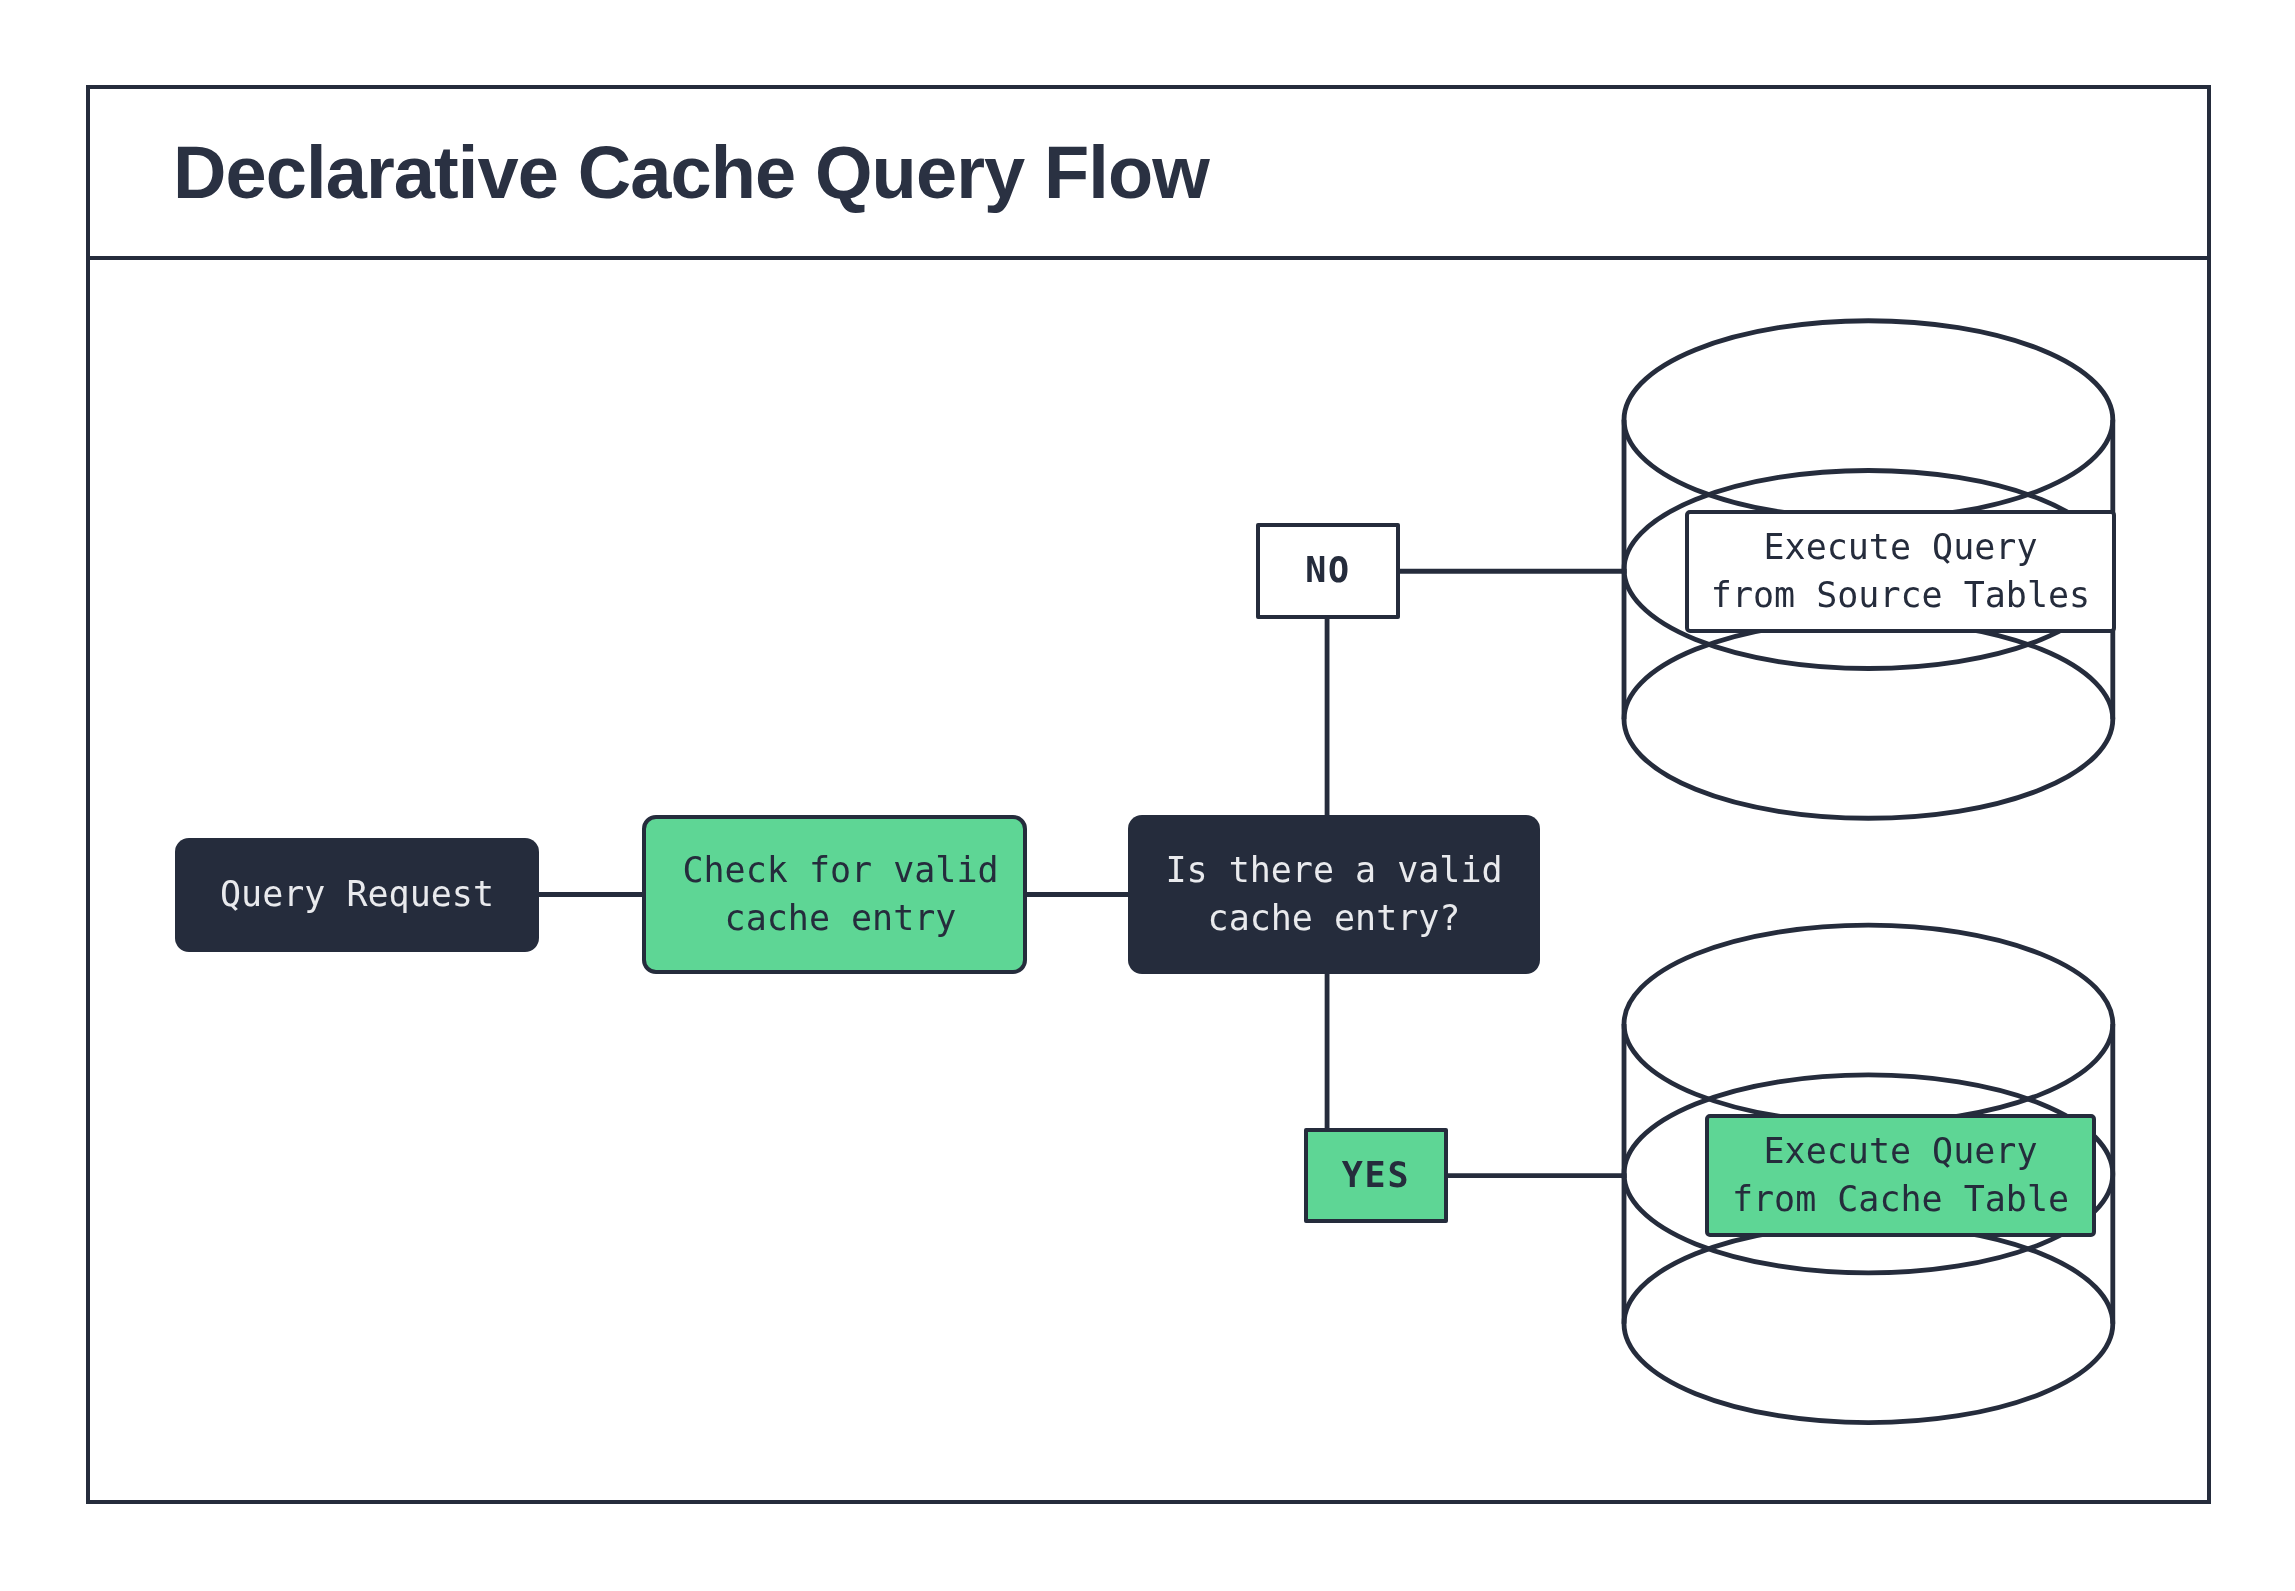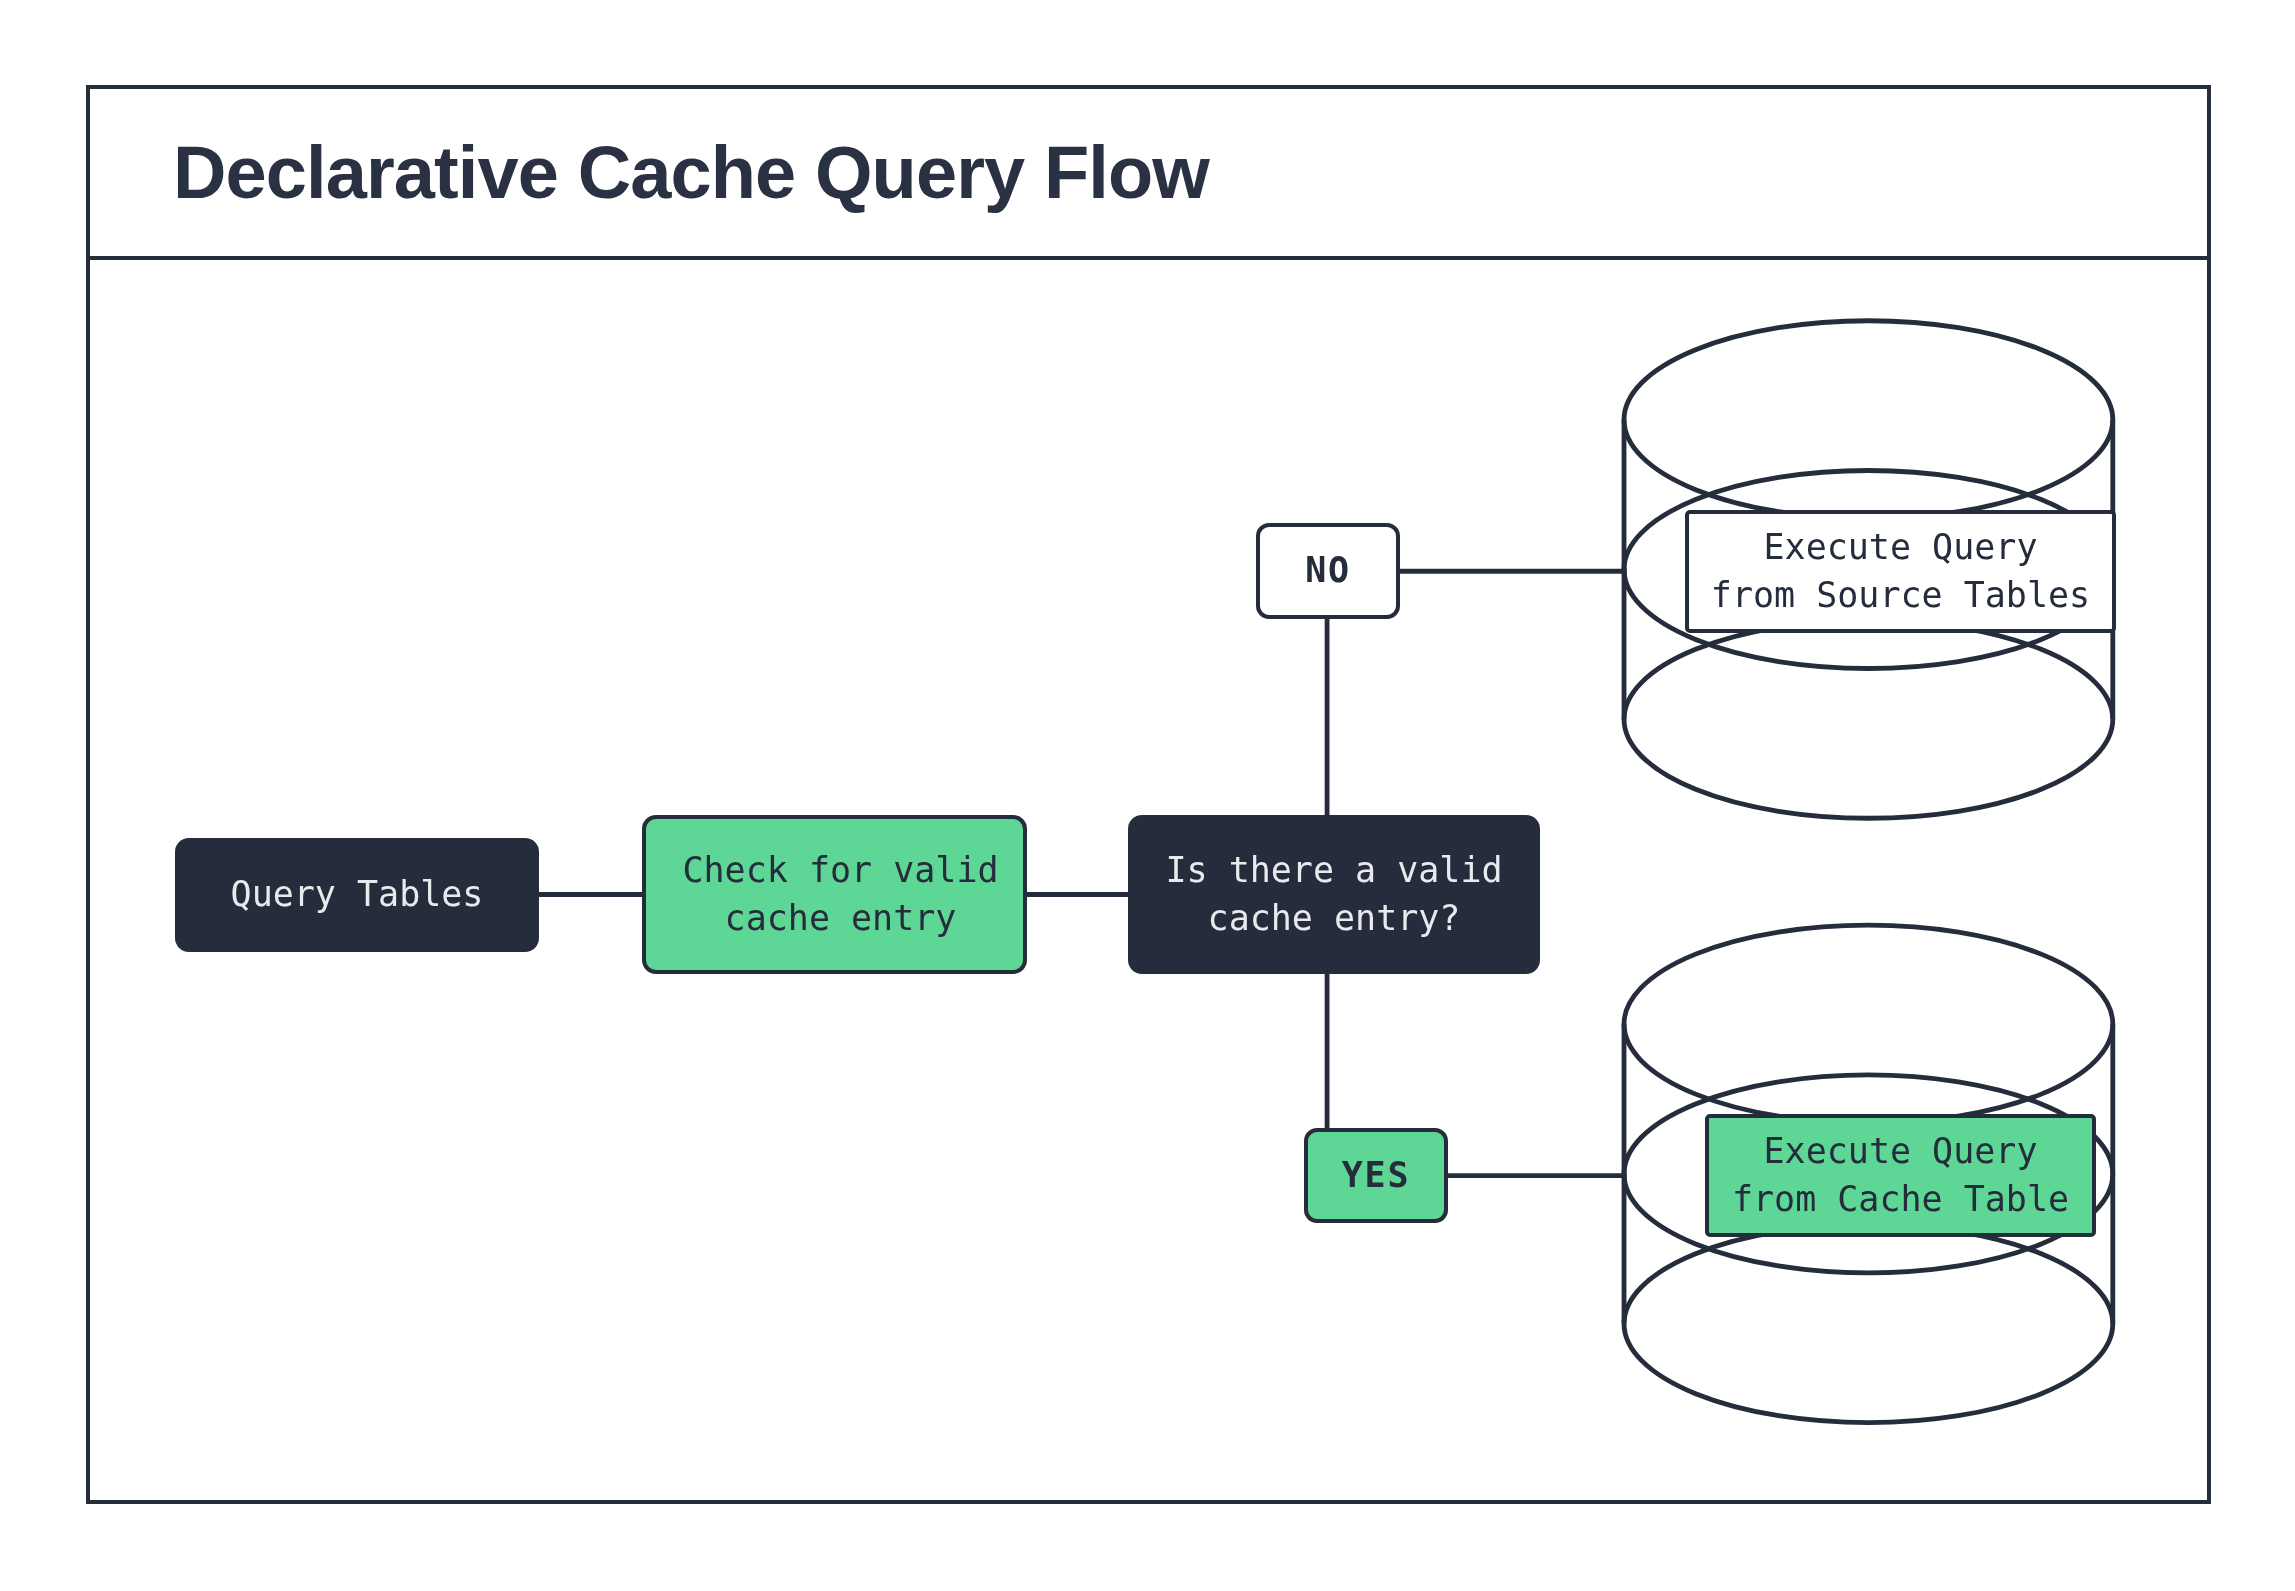--- a/index.html
+++ b/index.html
@@ -66,21 +66,21 @@
     background: var(--green);
     color: var(--dark);
     border: 4.4px solid var(--dark);
   }
   .node--white {
     background: var(--white);
     color: var(--dark);
     border: 4.4px solid var(--dark);
   }
   .node--tag {
-    border-radius: 13px;
+    border-radius: 2px;
     font-weight: 700;
     letter-spacing: 1.8px;
   }
   .node--label { border-radius: 5px; margin-left: 29px; }
   .cyl { fill: none; stroke: var(--dark); stroke-width: 5.5; }
   .conn { stroke: var(--dark); stroke-width: 5.5; }
 </style>
 </head>
 <body>
 
@@ -111,21 +111,21 @@
       <ellipse class="cyl" cx="2133" cy="1169" rx="279" ry="113"></ellipse>
     </g>
   </svg>
 
   <div class="frame">
     <div class="header">
       <div class="title">Declarative Cache Query Flow</div>
     </div>
   </div>
 
-  <div class="node node--dark" style="left:175px; top:838px; width:364px; height:114px;">Query Tables</div>
+  <div class="node node--dark" style="left:175px; top:838px; width:364px; height:114px;">Query Request</div>
 
   <div class="node node--green" style="left:642px; top:815px; width:385px; height:159px;padding-left:12px;">Check for valid
 cache entry</div>
 
   <div class="node node--dark" style="left:1128px; top:815px; width:412px; height:159px;">Is there a valid
 cache entry?</div>
 
   <div class="node node--white node--tag" style="left:1256px; top:523px; width:144px; height:96px;">NO</div>
 
   <div class="node node--green node--tag" style="left:1256px; top:1128px; width:144px; height:95px;margin-left:48px;">YES</div>

